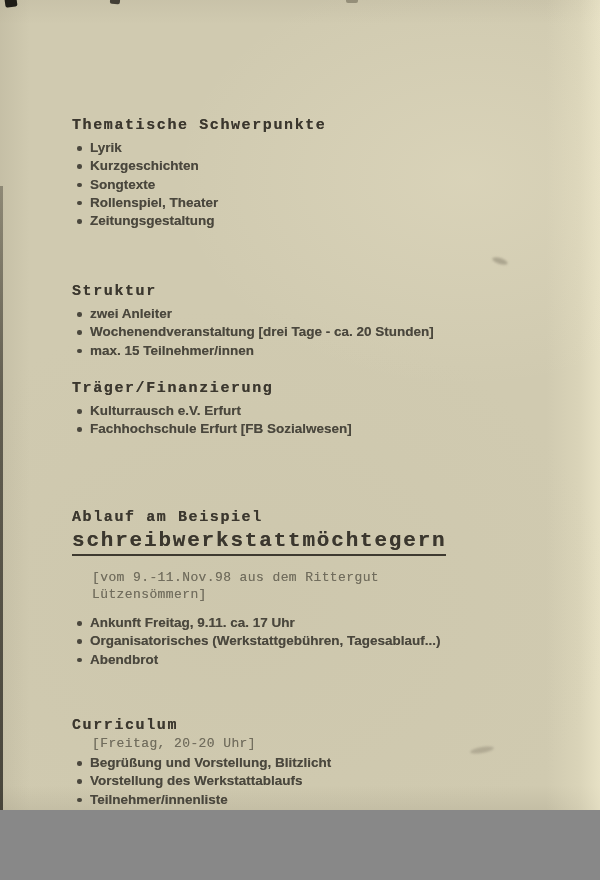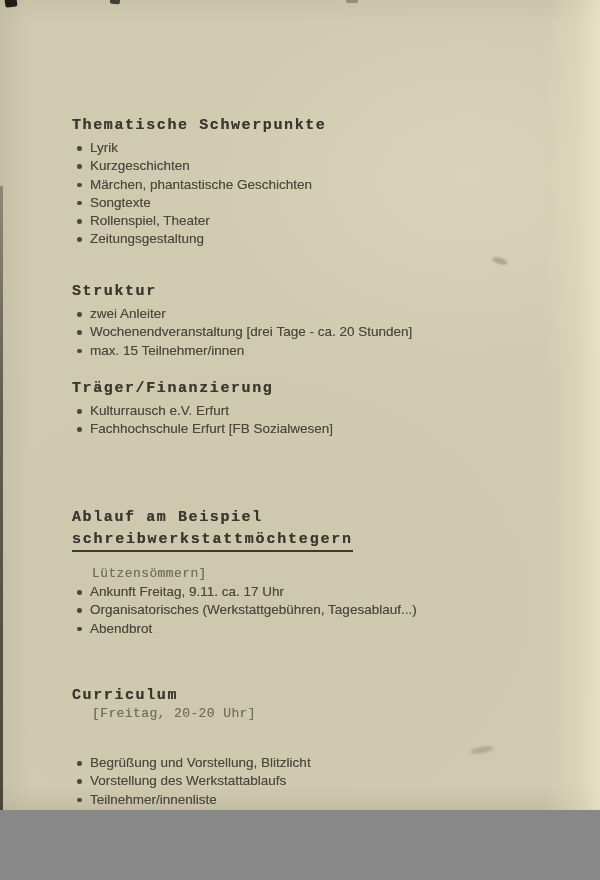--- a/index.html
+++ b/index.html
@@ -81,21 +81,21 @@
   }
   .tw-heading.small {
     font-size: 13.5px;
     letter-spacing: 1.2px;
   }
   .sub-heading-wrap { margin: 2px 0 0; }
   .sub-heading {
     display: inline-block;
     font-family: "Liberation Mono", "DejaVu Sans Mono", monospace;
     font-weight: bold;
-    font-size: 15px;
+    font-size: 21px;
     letter-spacing: 1.8px;
     color: #3b372e;
     text-shadow: 0 0 0.6px rgba(59,55,46,0.7);
     border-bottom: 2.5px solid #3e3a30;
     padding-bottom: 2px;
     white-space: nowrap;
   }
   .tw-note {
     font-family: "Liberation Mono", "DejaVu Sans Mono", monospace;
     font-size: 13px;
@@ -113,20 +113,21 @@
   }
   ul.bullets li {
     position: relative;
     padding-left: 18px;
     font-family: "Liberation Sans", sans-serif;
     font-size: 13.5px;
     line-height: 18.3px;
     color: #4a473d;
     text-shadow: 0 0 0.5px rgba(74,71,61,0.55);
     white-space: nowrap;
+    font-weight: bold;
   }
   .dot {
     position: absolute;
     left: 5px; top: 7px;
     width: 4.5px; height: 4.5px;
     border-radius: 50%;
     background: #4a473d;
   }
 </style>
 </head>
@@ -139,21 +140,20 @@
   <div class="mark-top-mid2"></div>
   <div class="edge-left-line"></div>
   <div class="smudge-1"></div>
   <div class="smudge-2"></div>
 
   <section class="sec" style="top:116px">
     <h2 class="tw-heading">Thematische Schwerpunkte</h2>
     <ul class="bullets">
       <li><span class="dot"></span><span>Lyrik</span></li>
       <li><span class="dot"></span><span>Kurzgeschichten</span></li>
-      <li><span class="dot"></span><span>Märchen, phantastische Geschichten</span></li>
       <li><span class="dot"></span><span>Songtexte</span></li>
       <li><span class="dot"></span><span>Rollenspiel, Theater</span></li>
       <li><span class="dot"></span><span>Zeitungsgestaltung</span></li>
     </ul>
   </section>
 
   <section class="sec" style="top:282px">
     <h2 class="tw-heading">Struktur</h2>
     <ul class="bullets">
       <li><span class="dot"></span><span>zwei Anleiter</span></li>
@@ -169,30 +169,31 @@
       <li><span class="dot"></span><span>Fachhochschule Erfurt [FB Sozialwesen]</span></li>
     </ul>
   </section>
 
   <section class="sec" style="top:508px">
     <h2 class="tw-heading">Ablauf am Beispiel</h2>
     <div class="sub-heading-wrap">
       <span class="sub-heading">schreibwerkstattmöchtegern</span>
     </div>
     <div style="margin-top:13px">
+      <p class="tw-note">[vom 9.-11.Nov.98 aus dem Rittergut</p>
       <p class="tw-note">Lützensömmern]</p>
     </div>
-    <ul class="bullets" style="margin-top:1px">
+    <ul class="bullets" style="margin-top:11px">
       <li><span class="dot"></span><span>Ankunft Freitag, 9.11. ca. 17 Uhr</span></li>
       <li><span class="dot"></span><span>Organisatorisches (Werkstattgebühren, Tagesablauf...)</span></li>
       <li><span class="dot"></span><span>Abendbrot</span></li>
     </ul>
   </section>
 
-  <section class="sec" style="top:686px">
+  <section class="sec" style="top:716px">
     <h2 class="tw-heading">Curriculum</h2>
     <p class="tw-note">[Freitag, 20-20 Uhr]</p>
   </section>
 
   <section class="sec" style="top:736px">
     <ul class="bullets" style="margin-top:18px">
       <li><span class="dot"></span><span>Begrüßung und Vorstellung, Blitzlicht</span></li>
       <li><span class="dot"></span><span>Vorstellung des Werkstattablaufs</span></li>
       <li><span class="dot"></span><span>Teilnehmer/innenliste</span></li>
     </ul>

